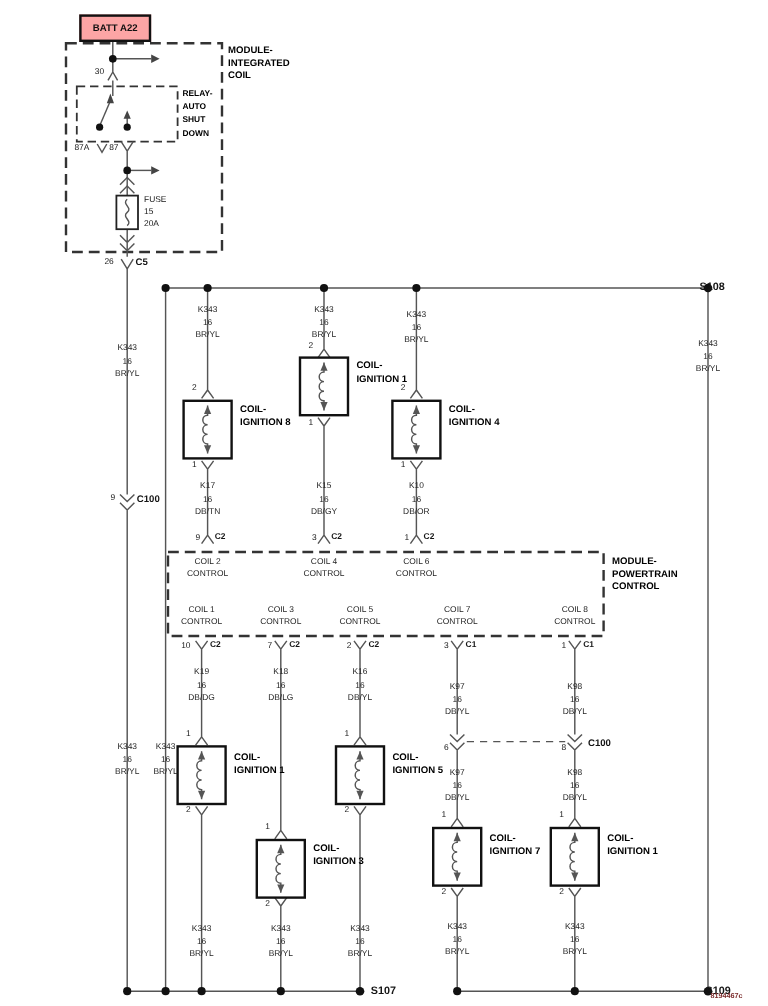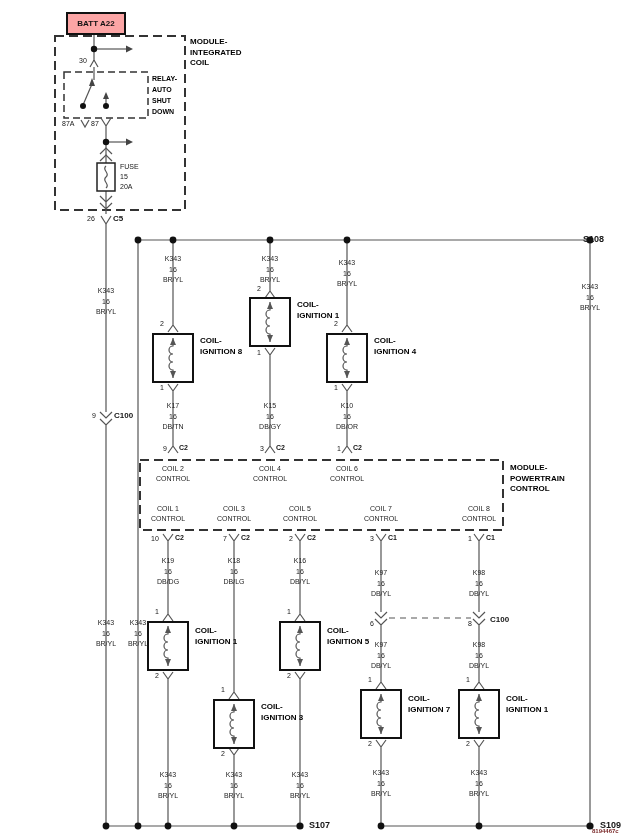--- a/index.html
+++ b/index.html
@@ -159,21 +159,21 @@
 <div class="t s7" style="left:62px;top:120px">87A</div>
 <div class="t s7" style="left:91px;top:120px">87</div>
 <div class="t s7" style="left:120px;top:163px">FUSE</div>
 <div class="t s7" style="left:120px;top:173px">15</div>
 <div class="t s7" style="left:120px;top:183px">20A</div>
 <div class="t s7" style="left:87px;top:215px">26</div>
 <div class="t s8 b" style="left:113px;top:214px">C5</div>
 
 <div class="t s9 b" style="left:583px;top:234px">S108</div>
 <div class="t s9 b" style="left:309px;top:820px">S107</div>
-<div class="t s9 b" style="left:600px;top:820px">S109</div>
+<div class="t s9 b" style="left:588px;top:820px">S109</div>
 <div class="code">8194467c</div>
 
 <div class="t s7" style="left:92px;top:412px">9</div>
 <div class="t s8 b" style="left:114px;top:411px">C100</div>
 <div class="t s7" style="left:370px;top:620px">6</div>
 <div class="t s7" style="left:468px;top:620px">8</div>
 <div class="t s8 b" style="left:490px;top:615px">C100</div>
 
 <div class="cl" style="left:510px;top:463px">
   <div>MODULE-</div>

